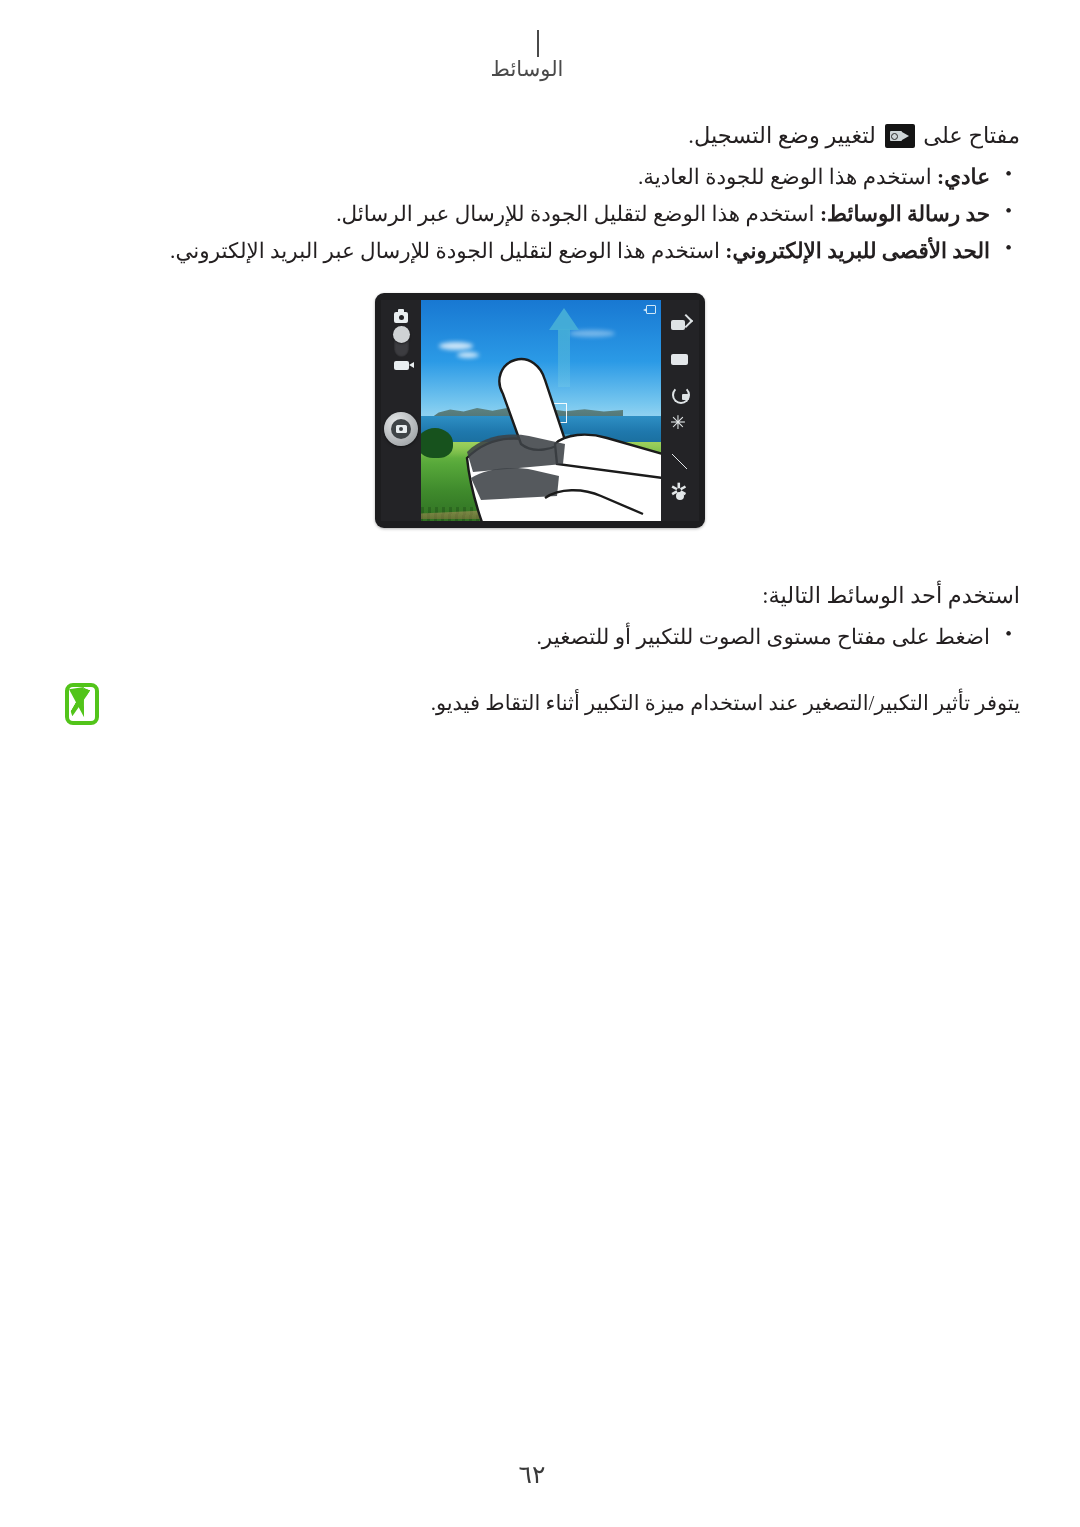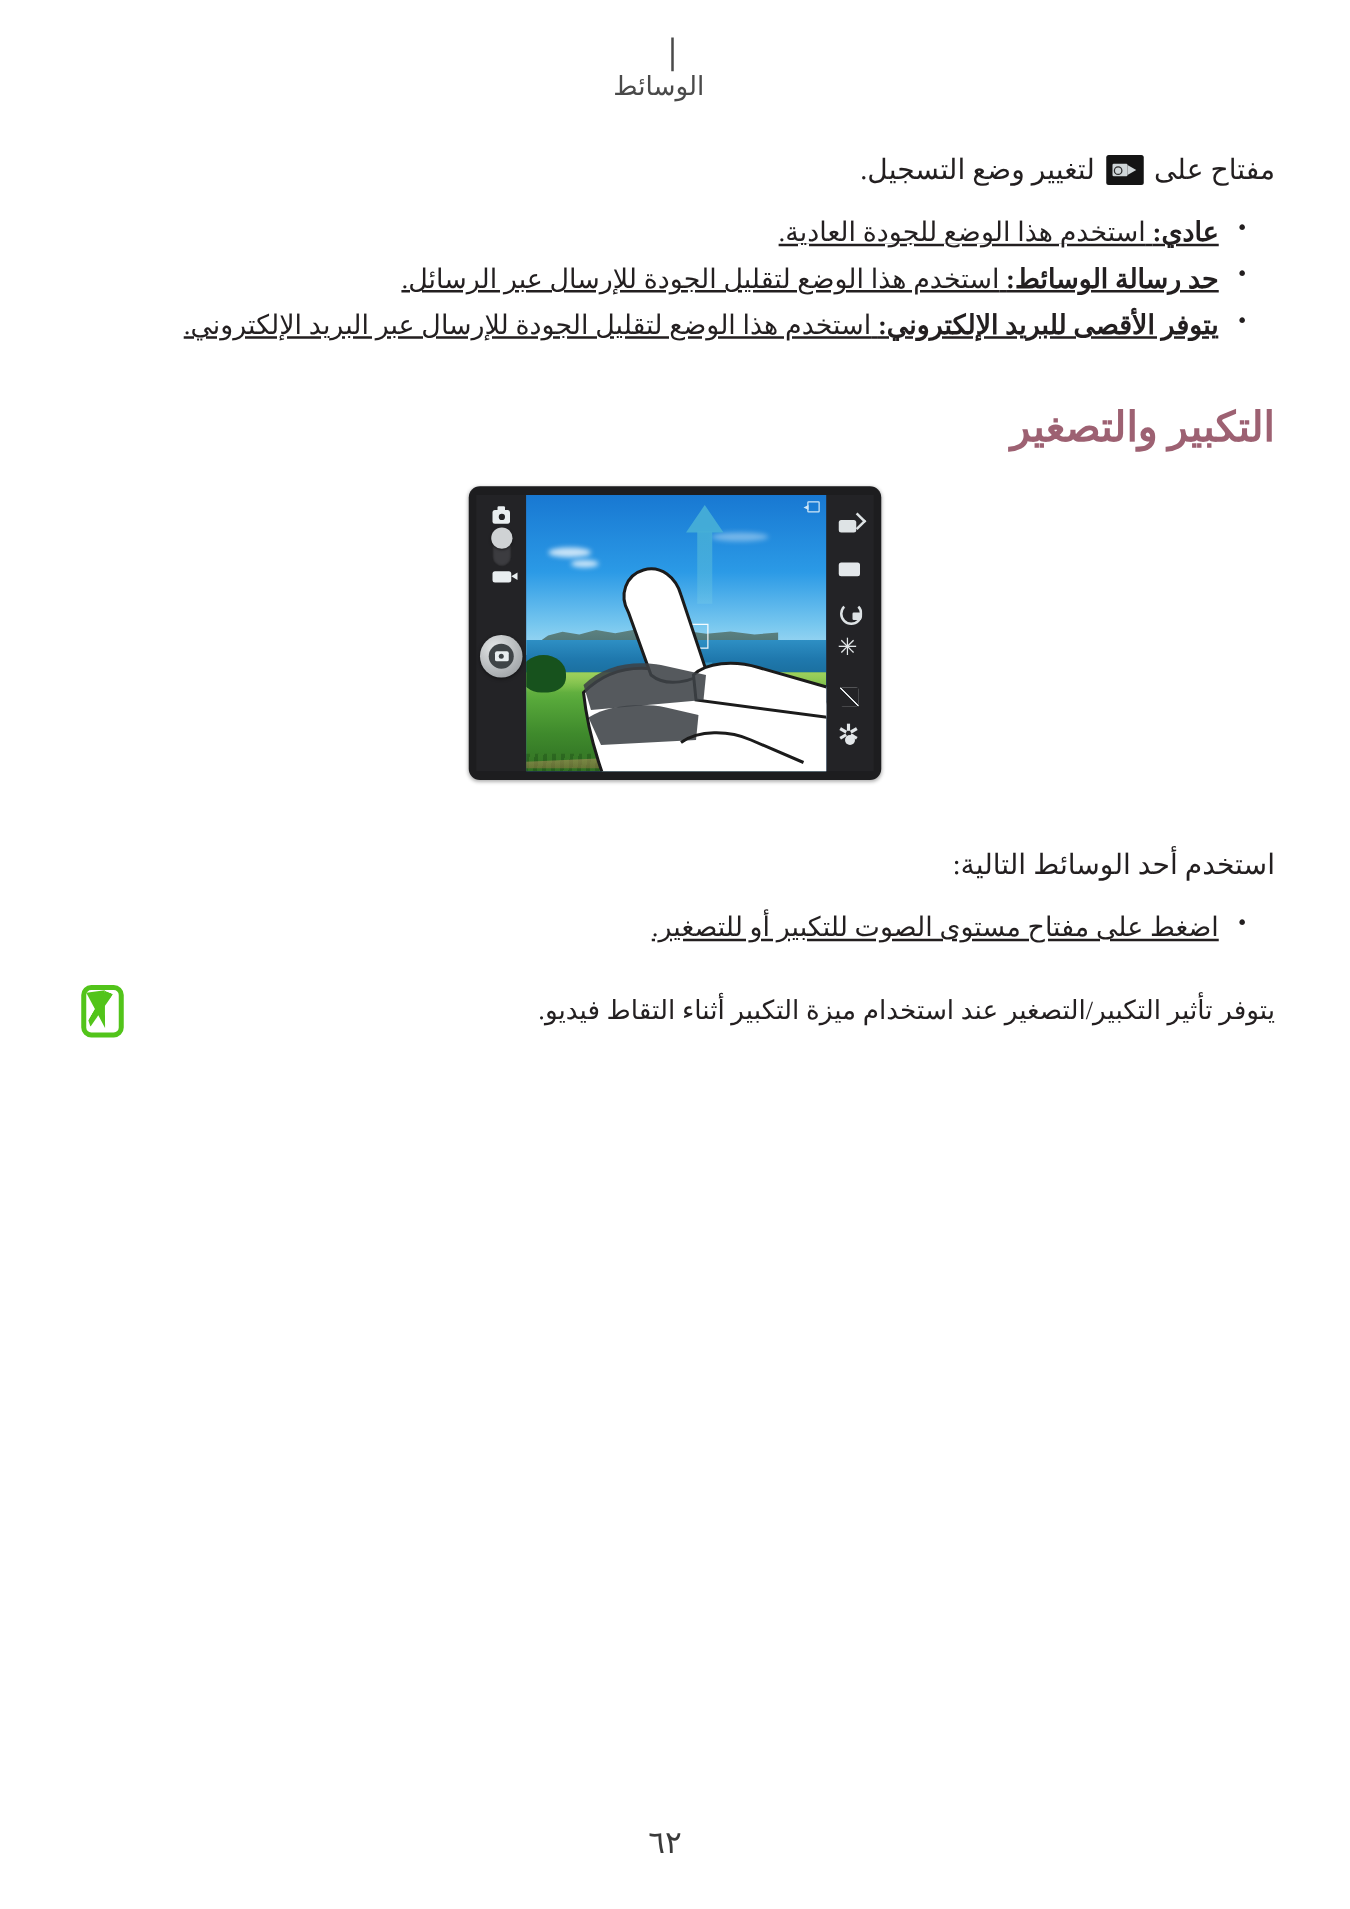--- a/index.html
+++ b/index.html
@@ -89,23 +89,22 @@
     left: 6px; top: 9px;
     width: 7px; height: 7px;
     border: 1.5px solid #2b2b2b;
     border-radius: 50%;
     background: #cfd6d8;
   }
 
   
   ul.bullets {
     list-style: none;
-    margin: 15px;
+    margin: 0;
     padding: 0;
-    text-decoration: underline;
   }
   ul.bullets li {
     position: relative;
     font-size: 21.5px;
     line-height: 1.62;
     text-align: right;
     padding-right: 30px;
     margin-bottom: 2px;
   }
   ul.bullets li::before {
@@ -491,26 +490,25 @@
   <ul class="bullets">
     <li>
       <span class="b">عادي:</span>
       <span>استخدم هذا الوضع للجودة العادية.</span>
     </li>
     <li>
       <span class="b">حد رسالة الوسائط:</span>
       <span>استخدم هذا الوضع لتقليل الجودة للإرسال عبر الرسائل.</span>
     </li>
     <li>
-      <span class="b">يتوفر الأقصى للبريد الإلكتروني:</span>
+      <span class="b">الحد الأقصى للبريد الإلكتروني:</span>
       <span>استخدم هذا الوضع لتقليل الجودة للإرسال عبر البريد الإلكتروني.</span>
     </li>
   </ul>
 
-  <h2 class="section-heading">التكبير والتصغير</h2>
 
   <div class="figure-wrap">
     <div class="phone">
 
       <div class="shutter-rail">
         <div class="mode-toggle">
           <div class="mt-cam"></div>
           <div class="mt-track">
             <div class="mt-knob"></div>
           </div>

